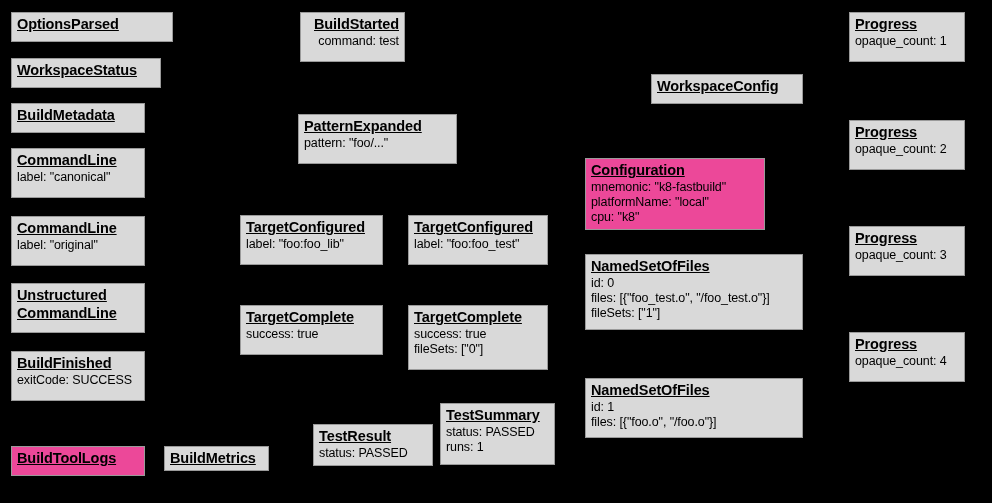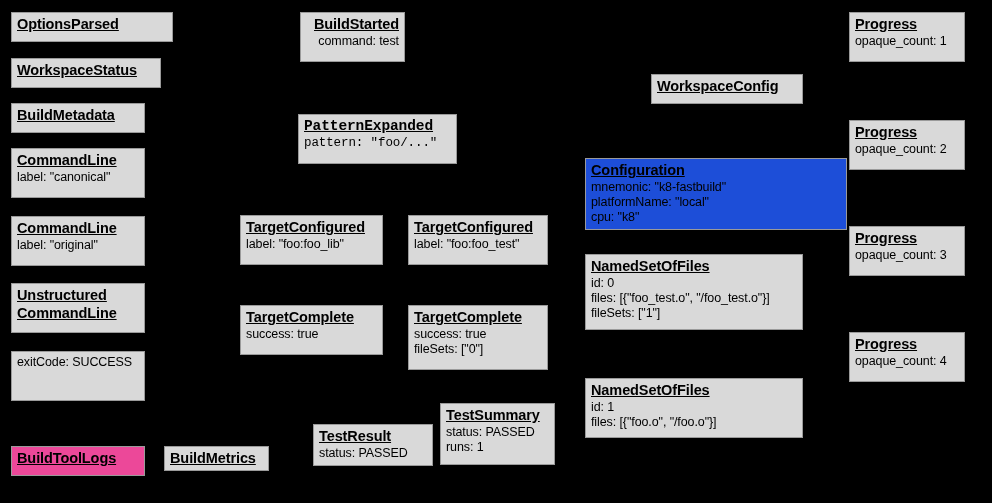--- a/index.html
+++ b/index.html
@@ -68,33 +68,34 @@
     </div>
     <div class="node" style="left: 11px; top: 216px; width: 134px; height: 50px; background: rgb(217, 217, 217); border-color: rgb(154, 154, 154); color: rgb(0, 0, 0);">
       <span class="node-title">CommandLine</span>
       <span class="node-fields"><span class="node-field">label: "original"</span></span>
     </div>
     <div class="node" style="left: 11px; top: 283px; width: 134px; height: 50px; background: rgb(217, 217, 217); border-color: rgb(154, 154, 154); color: rgb(0, 0, 0);">
       <span class="node-title two-line">Unstructured
 CommandLine</span>
     </div>
     <div class="node" style="left: 11px; top: 351px; width: 134px; height: 50px; background: rgb(217, 217, 217); border-color: rgb(154, 154, 154); color: rgb(0, 0, 0);">
+      <span class="node-title">BuildFinished</span>
       <span class="node-fields"><span class="node-field">exitCode: SUCCESS</span></span>
     </div>
     <div class="node" style="left: 11px; top: 446px; width: 134px; height: 30px; background: #ec4899; border-color: rgb(154, 154, 154); color: rgb(0, 0, 0);">
       <span class="node-title">BuildToolLogs</span>
     </div>
     <div class="node" style="left: 164px; top: 446px; width: 105px; height: 25px; background: rgb(217, 217, 217); border-color: rgb(154, 154, 154); color: rgb(0, 0, 0);">
       <span class="node-title">BuildMetrics</span>
     </div>
     <div class="node" style="left: 300px; top: 12px; width: 105px; height: 50px; background: rgb(217, 217, 217); border-color: rgb(154, 154, 154); color: rgb(0, 0, 0); text-align: right;">
       <span class="node-title">BuildStarted</span>
       <span class="node-fields"><span class="node-field">command: test</span></span>
     </div>
-    <div class="node" style="left: 298px; top: 114px; width: 159px; height: 50px; background: rgb(217, 217, 217); border-color: rgb(154, 154, 154); color: rgb(0, 0, 0); font-family: Liberation Mono, monospace;">
+    <div class="node" style="left: 298px; top: 114px; width: 159px; height: 50px; background: rgb(217, 217, 217); border-color: rgb(154, 154, 154); color: rgb(0, 0, 0);">
       <span class="node-title">PatternExpanded</span>
       <span class="node-fields"><span class="node-field">pattern: "foo/..."</span></span>
     </div>
     <div class="node" style="left: 240px; top: 215px; width: 143px; height: 50px; background: rgb(217, 217, 217); border-color: rgb(154, 154, 154); color: rgb(0, 0, 0);">
       <span class="node-title">TargetConfigured</span>
       <span class="node-fields"><span class="node-field">label: "foo:foo_lib"</span></span>
     </div>
     <div class="node" style="left: 408px; top: 215px; width: 140px; height: 50px; background: rgb(217, 217, 217); border-color: rgb(154, 154, 154); color: rgb(0, 0, 0);">
       <span class="node-title">TargetConfigured</span>
       <span class="node-fields"><span class="node-field">label: "foo:foo_test"</span></span>
@@ -111,21 +112,21 @@
       <span class="node-title">TestResult</span>
       <span class="node-fields"><span class="node-field">status: PASSED</span></span>
     </div>
     <div class="node" style="left: 440px; top: 403px; width: 115px; height: 62px; background: rgb(217, 217, 217); border-color: rgb(154, 154, 154); color: rgb(0, 0, 0);">
       <span class="node-title">TestSummary</span>
       <span class="node-fields"><span class="node-field">status: PASSED</span><span class="node-field">runs: 1</span></span>
     </div>
     <div class="node" style="left: 651px; top: 74px; width: 152px; height: 30px; background: rgb(217, 217, 217); border-color: rgb(154, 154, 154); color: rgb(0, 0, 0);">
       <span class="node-title">WorkspaceConfig</span>
     </div>
-    <div class="node" style="left: 585px; top: 158px; width: 262px; height: 72px; background: #1d4ed8; border-color: rgb(154, 154, 154); color: rgb(0, 0, 0);">
+    <div class="node" style="left: 585px; top: 158px; width: 180px; height: 72px; background: #ec4899; border-color: rgb(154, 154, 154); color: rgb(0, 0, 0);">
       <span class="node-title">Configuration</span>
       <span class="node-fields"><span class="node-field">mnemonic: "k8-fastbuild"</span><span class="node-field">platformName: "local"</span><span class="node-field">cpu: "k8"</span></span>
     </div>
     <div class="node" style="left: 585px; top: 254px; width: 218px; height: 76px; background: rgb(217, 217, 217); border-color: rgb(154, 154, 154); color: rgb(0, 0, 0);">
       <span class="node-title">NamedSetOfFiles</span>
       <span class="node-fields"><span class="node-field">id: 0</span><span class="node-field">files: [{"foo_test.o", "/foo_test.o"}]</span><span class="node-field">fileSets: ["1"]</span></span>
     </div>
     <div class="node" style="left: 585px; top: 378px; width: 218px; height: 60px; background: rgb(217, 217, 217); border-color: rgb(154, 154, 154); color: rgb(0, 0, 0);">
       <span class="node-title">NamedSetOfFiles</span>
       <span class="node-fields"><span class="node-field">id: 1</span><span class="node-field">files: [{"foo.o", "/foo.o"}]</span></span>

